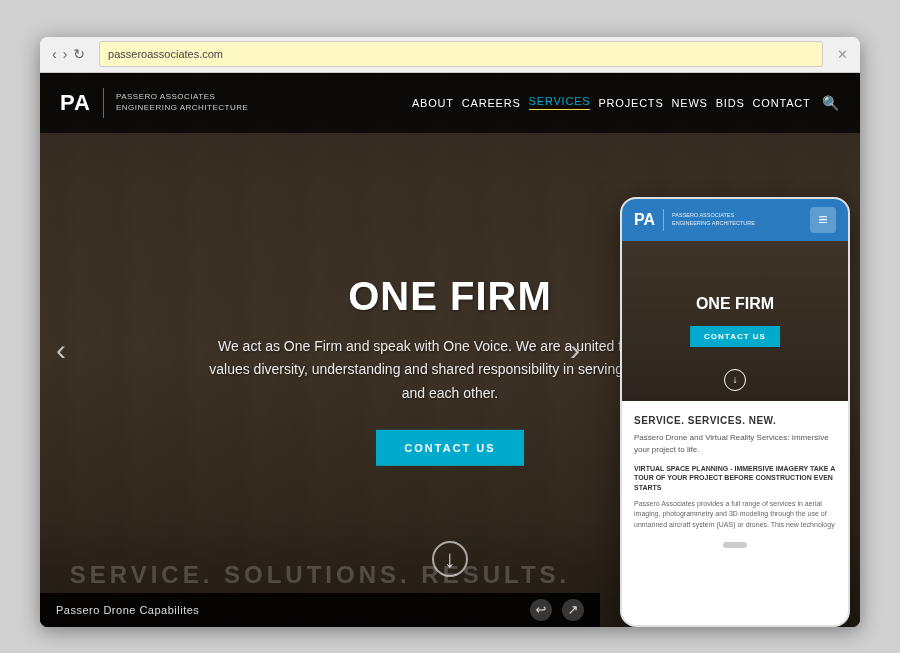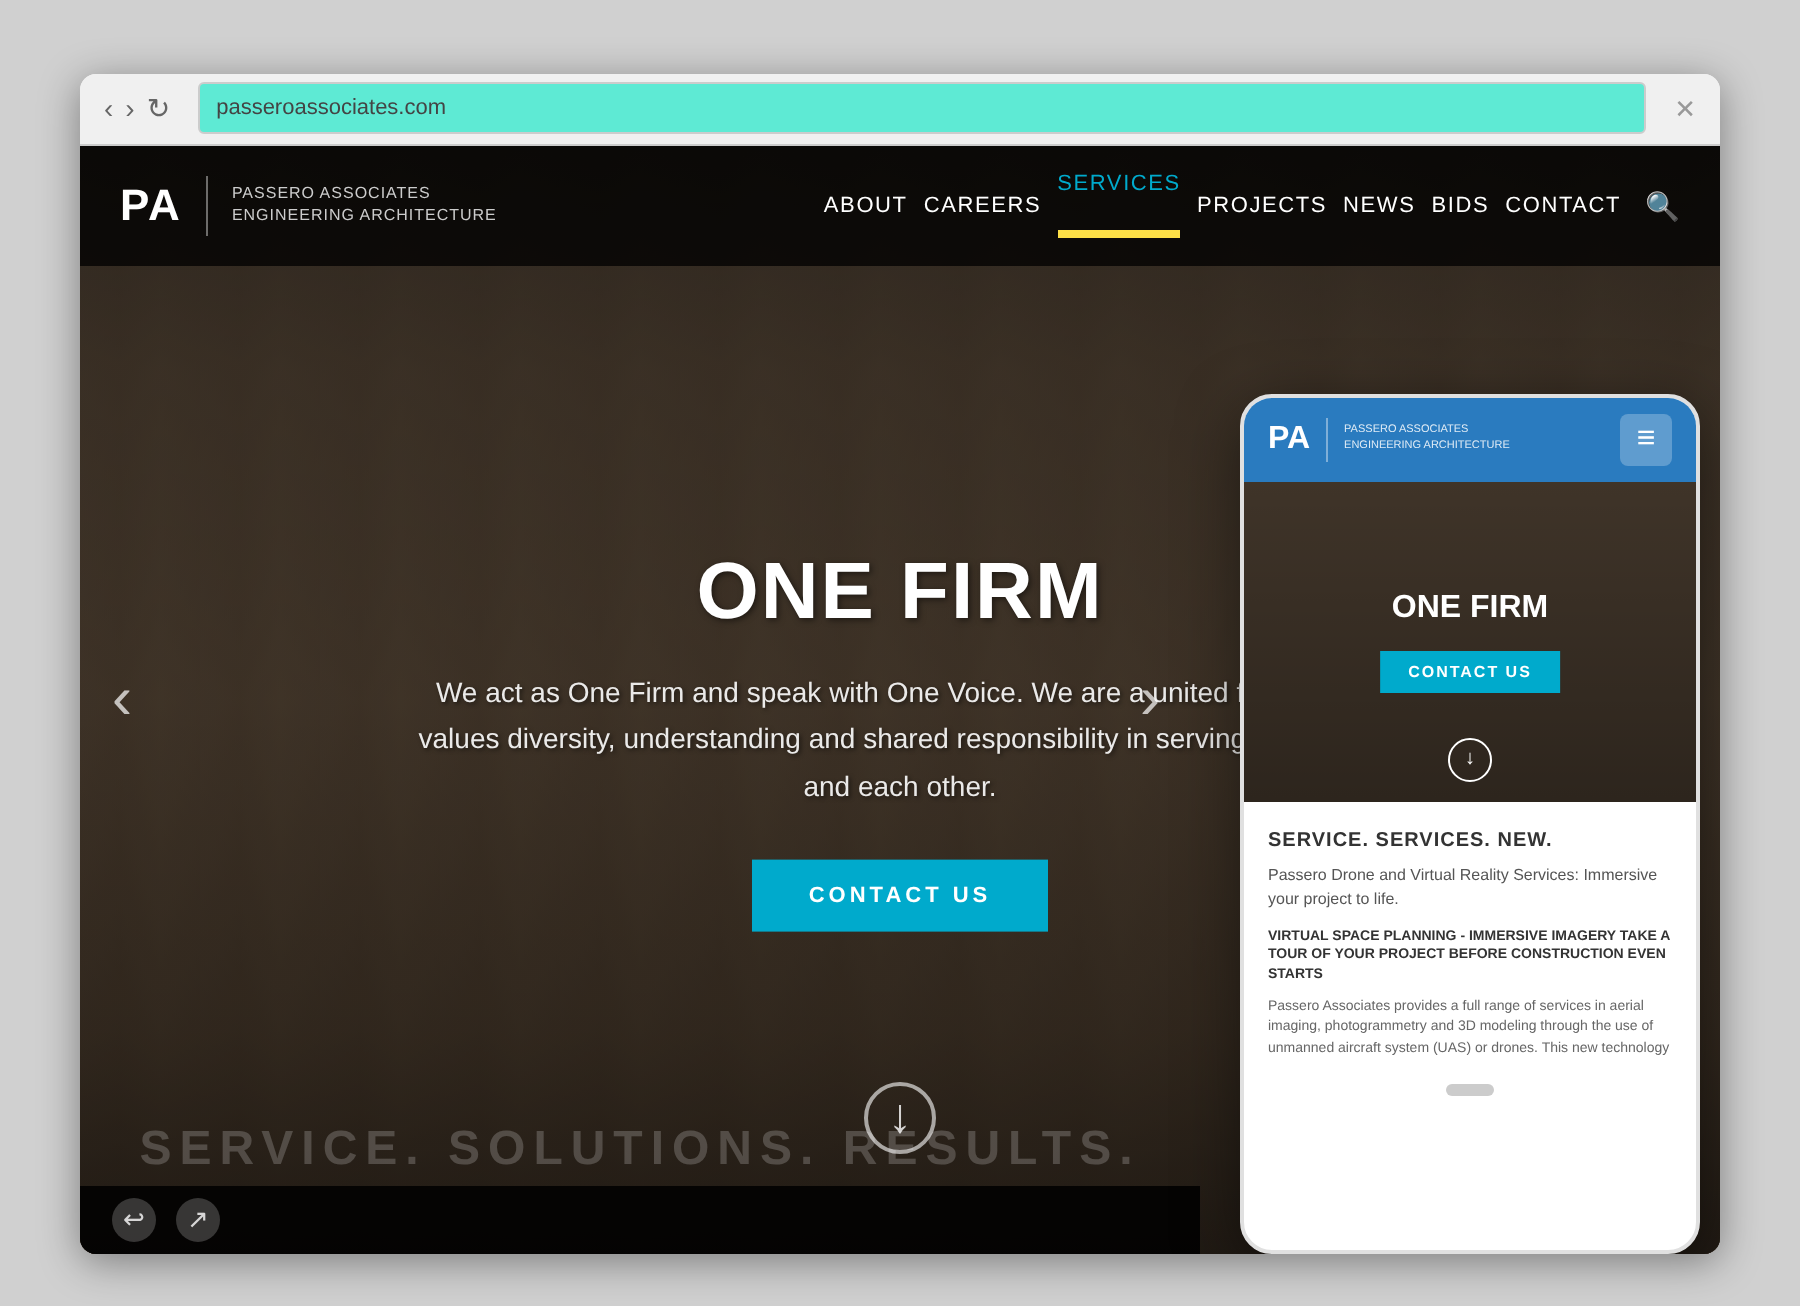--- a/index.html
+++ b/index.html
@@ -45,21 +45,21 @@
 
     .browser-nav-icon {
       font-size: 14px;
       color: #666;
       cursor: pointer;
     }
 
     .address-bar {
       flex: 1;
       height: 22px;
-      background: #5eead4;
+      background: #fef9c3;
       border-radius: 3px;
       border: 1px solid #ccc;
       display: flex;
       align-items: center;
       padding: 12px 8px;
     }
 
     .address-text {
       font-size: 11px;
       color: #444;
@@ -177,22 +177,22 @@
       color: white;
       font-size: 11px;
       text-decoration: none;
       text-transform: uppercase;
       letter-spacing: 0.8px;
       cursor: pointer;
     }
 
     .nav-link.active {
       color: #00aacc;
-      border-bottom: 4px solid #fde047;
-      padding-bottom: 17px;
+      border-bottom: 1px solid #fde047;
+      padding-bottom: 2px;
     }
 
     .nav-search {
       color: white;
       font-size: 14px;
       cursor: pointer;
       margin-left: 4px;
     }
 
     
@@ -528,20 +528,21 @@
 
       <div class="scroll-down">
         <span>↓</span>
       </div>
 
       <div style="position:absolute;bottom:38px;left:0;right:260px;text-align:center;z-index:3;">
         <div style="font-size:24px;font-weight:bold;color:rgba(255,255,255,0.2);letter-spacing:4px;text-transform:uppercase;">SERVICE. SOLUTIONS. RESULTS.</div>
       </div>
 
       <div class="bottom-bar">
+        <span class="bottom-text">Passero Drone Capabilites</span>
         <div class="bottom-icons">
           <div class="bottom-icon">↩</div>
           <div class="bottom-icon">↗</div>
         </div>
       </div>
 
     </div>
 
     <div class="mobile-device">
 

